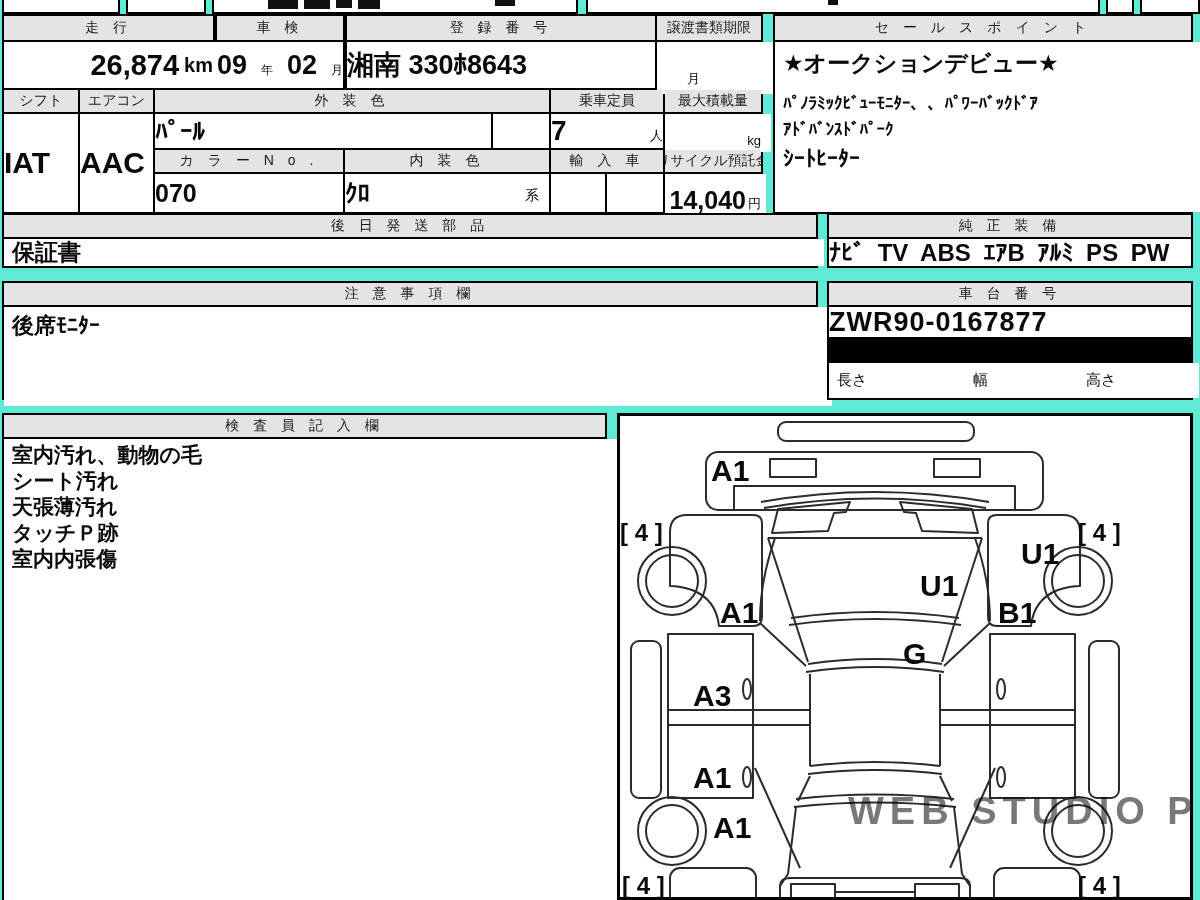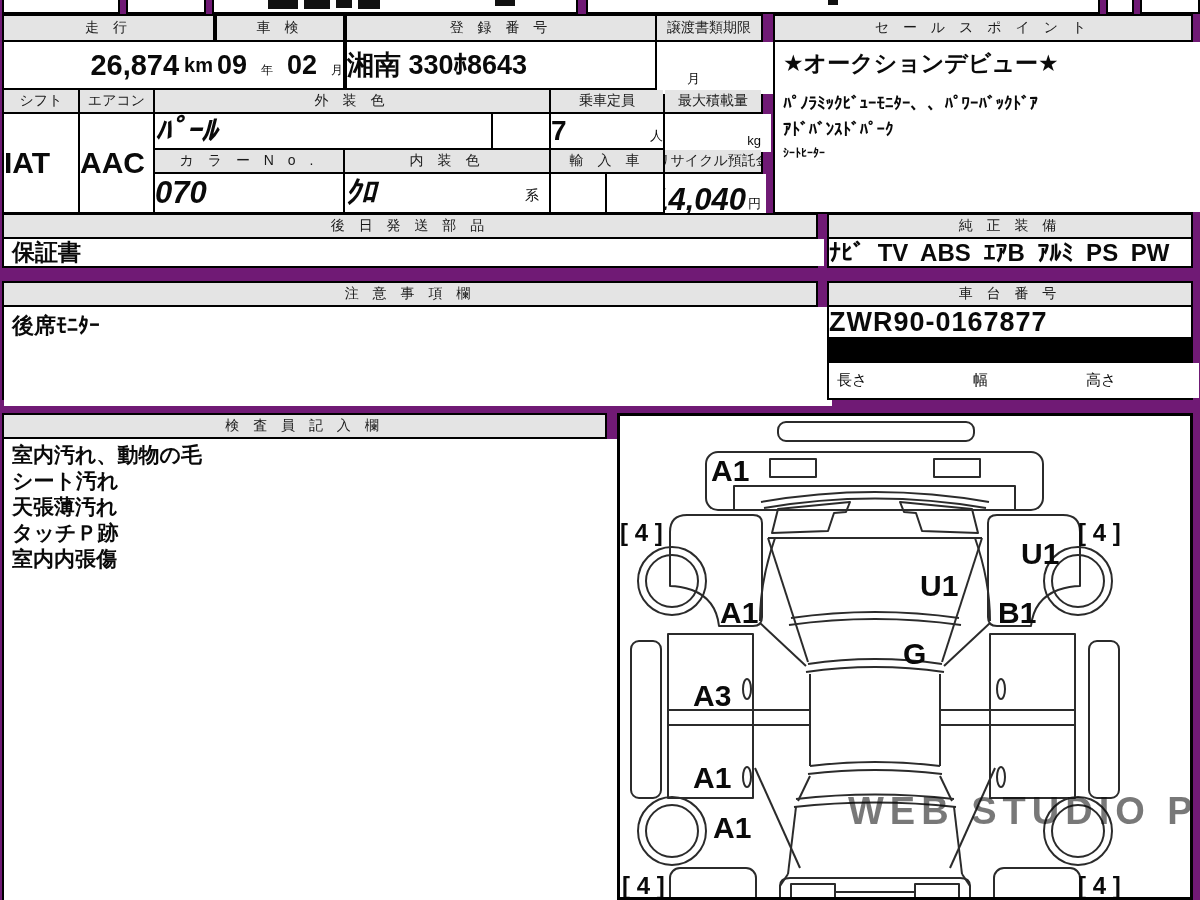--- a/index.html
+++ b/index.html
@@ -1,29 +1,29 @@
 <!DOCTYPE html>
 <html><head>
 <meta charset="utf-8">
 <style>
   html,body{margin:0;padding:0;}
   body{width:1200px;height:900px;overflow:hidden;background:#cfcfcf;
        font-family:"Liberation Sans","DejaVu Sans",sans-serif;color:#0a0a0a;}
-  #sheet{position:relative;width:1200px;height:900px;background:#701a75;overflow:hidden;}
+  #sheet{position:relative;width:1200px;height:900px;background:#5eead4;overflow:hidden;}
   .blk{position:absolute;background:#000;}
   .cell{position:absolute;background:#fff;display:flex;align-items:center;overflow:hidden;}
   .g{background:#e4e4e4;}
   .hdr{justify-content:center;font-size:14px;letter-spacing:5px;color:#1a1a1a;white-space:nowrap;}
   .hdrt{justify-content:center;font-size:14px;letter-spacing:0;color:#1a1a1a;white-space:nowrap;}
   .b{font-weight:bold;}
   .ctr{justify-content:space-between;}
   .rt{justify-content:flex-end;}
   .unit{font-size:13px;font-weight:bold;}
   .bigval{font-size:27px;font-weight:bold;letter-spacing:0;white-space:nowrap;}
-  .medval{font-size:31px;font-weight:bold;white-space:nowrap;font-style:italic;}
+  .medval{font-size:25px;font-weight:bold;white-space:nowrap;}
   .frag{position:absolute;background:#111;}
   .topcell{position:absolute;background:#fff;border:2px solid #000;border-top:none;}
   .salesline{position:absolute;left:8px;white-space:nowrap;font-weight:bold;}
   .insline{font-weight:bold;font-size:21px;line-height:26px;white-space:nowrap;}
   svg text{font-family:"Liberation Sans","DejaVu Sans",sans-serif;font-weight:bold;fill:#0a0a0a;}
 </style>
 </head>
 <body>
 
 <div id="sheet">
@@ -139,21 +139,21 @@
 
   <div class="blk" style="left:773px;top:14px;width:420px;height:200px;">
     <div class="cell g hdr" style="left:2px;top:2px;width:416px;height:24px;">
         <span>セ ー ル ス ポ イ ン ト</span>
       </div>
     <div class="cell" style="left:2px;top:28px;width:496px;height:170px;align-items:flex-start;">
       <div style="position:relative;width:100%;height:100%;">
         <div class="salesline" style="top:6px;font-size:23px;">★オークションデビュー★</div>
         <div class="salesline" style="top:52px;font-size:17px;">ﾊﾟﾉﾗﾐｯｸﾋﾞｭｰﾓﾆﾀｰ、、ﾊﾟﾜｰﾊﾞｯｸﾄﾞｱ</div>
         <div class="salesline" style="top:78px;font-size:17px;">ｱﾄﾞﾊﾞﾝｽﾄﾞﾊﾟｰｸ</div>
-        <div class="salesline" style="top:104px;font-size:12px;">ｼｰﾄﾋｰﾀｰ</div>
+        <div class="salesline" style="top:104px;font-size:22px;">ｼｰﾄﾋｰﾀｰ</div>
       </div>
     </div>
   </div>
 
   <div class="blk" style="left:2px;top:213px;width:816px;height:55px;">
     <div class="cell g hdr" style="left:2px;top:2px;width:812px;height:22px;">
         <span>後 日 発 送 部 品</span>
       </div>
     <div class="cell" style="left:2px;top:26px;width:812px;height:27px;padding-left:8px;">
       <span class="b" style="font-size:23px;">保証書</span>

